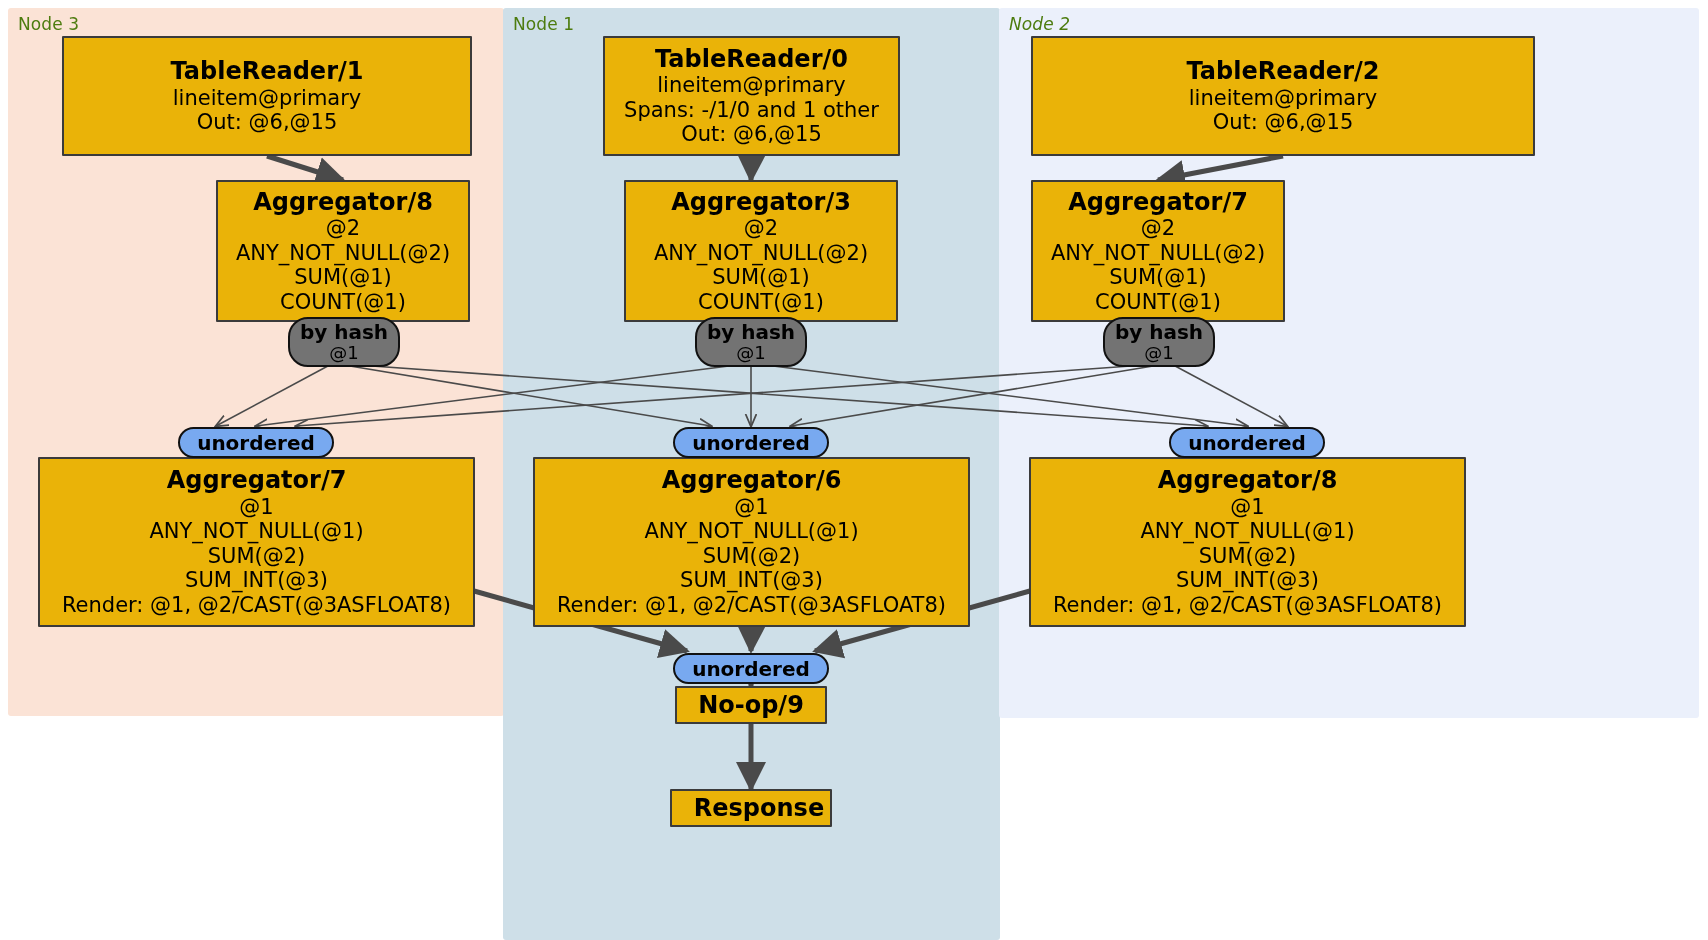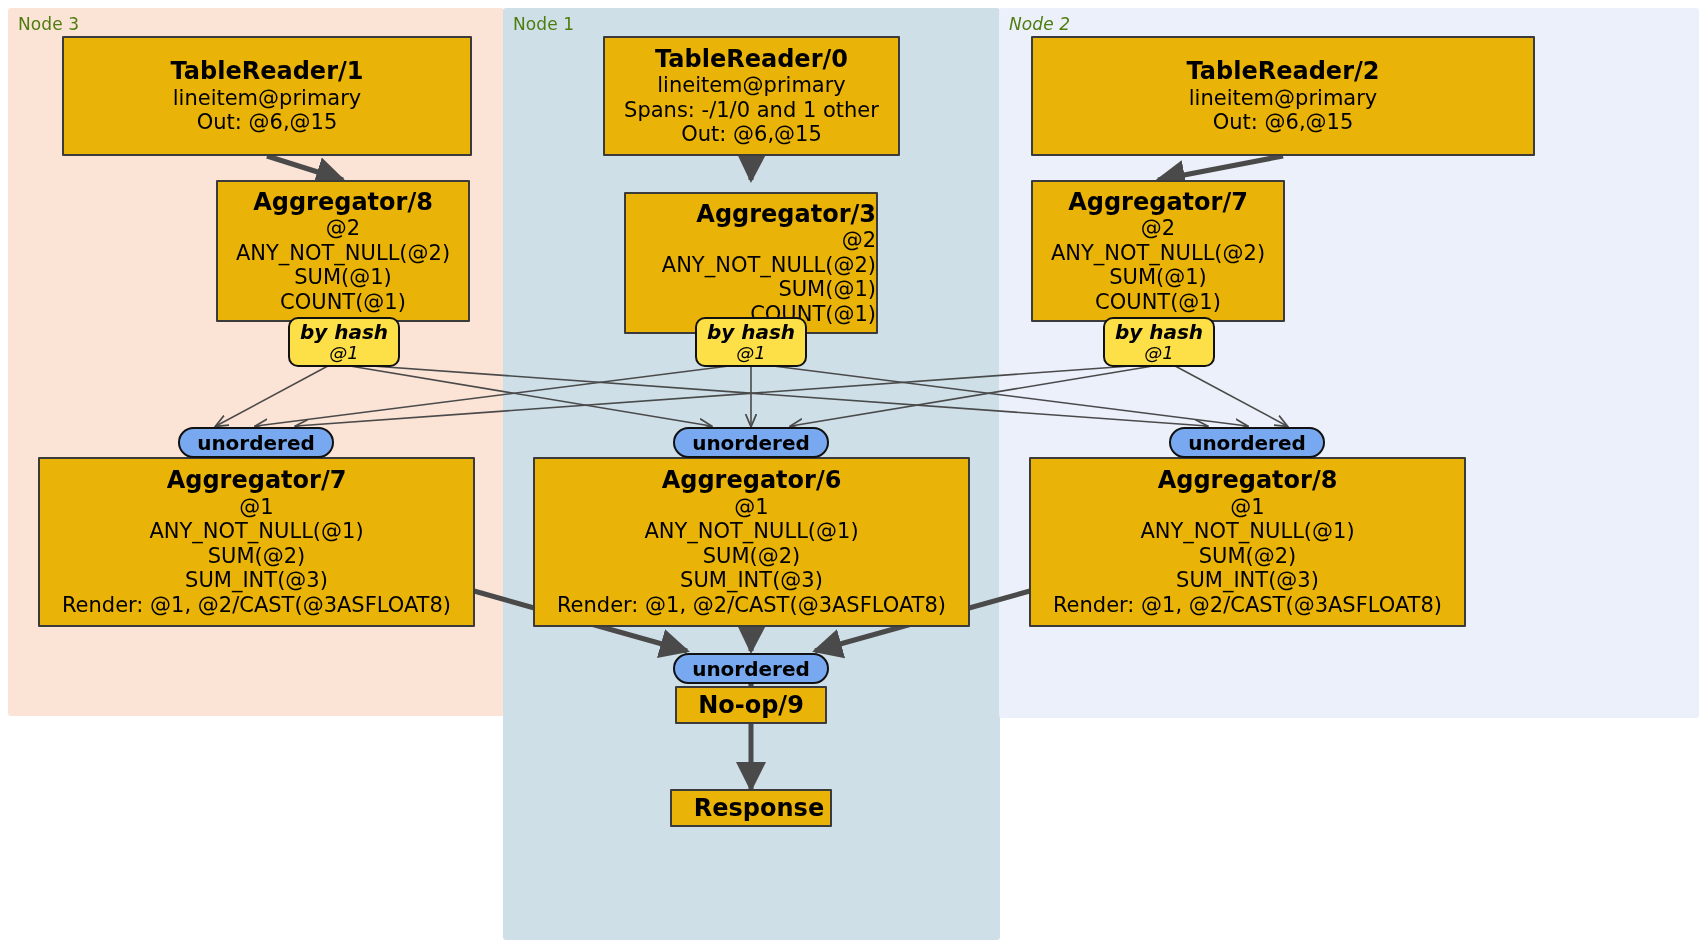--- a/index.html
+++ b/index.html
@@ -20,21 +20,21 @@
   .box .title{font-weight:bold;font-size:24px;line-height:1.18;}
   .box .line{font-size:21px;line-height:1.17;white-space:nowrap;}
 
   .box.small{justify-content:center;}
   .box.small .title{font-size:24px;}
 
   
   .pill{position:absolute;box-sizing:border-box;border:2px solid #111;
         display:flex;flex-direction:column;align-items:center;justify-content:center;
         text-align:center;color:#000;z-index:5;}
-  .pill.hash{background:#fde047;border-radius:10px;font-style:italic;}
+  .pill.hash{background:#737373;border-radius:20px;}
   .pill.hash .t{font-weight:bold;font-size:20px;line-height:1.1;}
   .pill.hash .s{font-size:18px;line-height:1.1;}
   .pill.unord{background:#78a9f0;border-radius:18px;}
   .pill.unord .t{font-weight:bold;font-size:20px;line-height:1;}
 </style>
 </head>
 <body>
 
 <div id="stage">
 
@@ -94,21 +94,21 @@
         <div class="line">lineitem@primary</div>
         <div class="line">Out: @6,@15</div>
       </div>
       <div class="box" style="left: 216px; top: 180px; width: 254px; height: 142px;">
         <div class="title">Aggregator/8</div>
         <div class="line">@2</div>
         <div class="line">ANY_NOT_NULL(@2)</div>
         <div class="line">SUM(@1)</div>
         <div class="line">COUNT(@1)</div>
       </div>
-      <div class="box" style="left: 624px; top: 192px; width: 254px; height: 142px; align-items: flex-end;">
+      <div class="box" style="left: 624px; top: 180px; width: 274px; height: 142px;">
         <div class="title">Aggregator/3</div>
         <div class="line">@2</div>
         <div class="line">ANY_NOT_NULL(@2)</div>
         <div class="line">SUM(@1)</div>
         <div class="line">COUNT(@1)</div>
       </div>
       <div class="box" style="left: 1031px; top: 180px; width: 254px; height: 142px;">
         <div class="title">Aggregator/7</div>
         <div class="line">@2</div>
         <div class="line">ANY_NOT_NULL(@2)</div>

